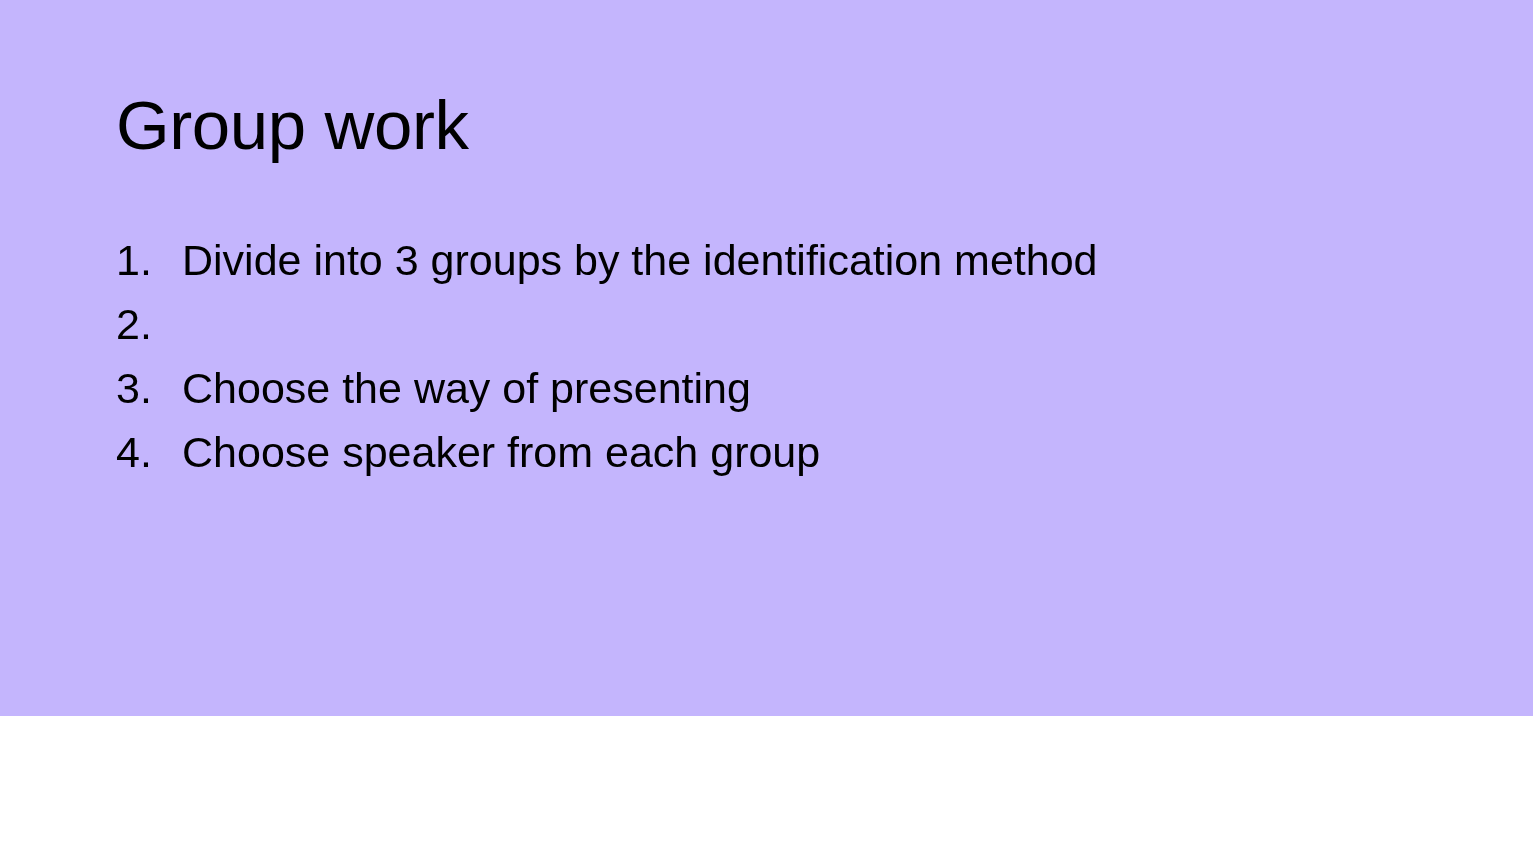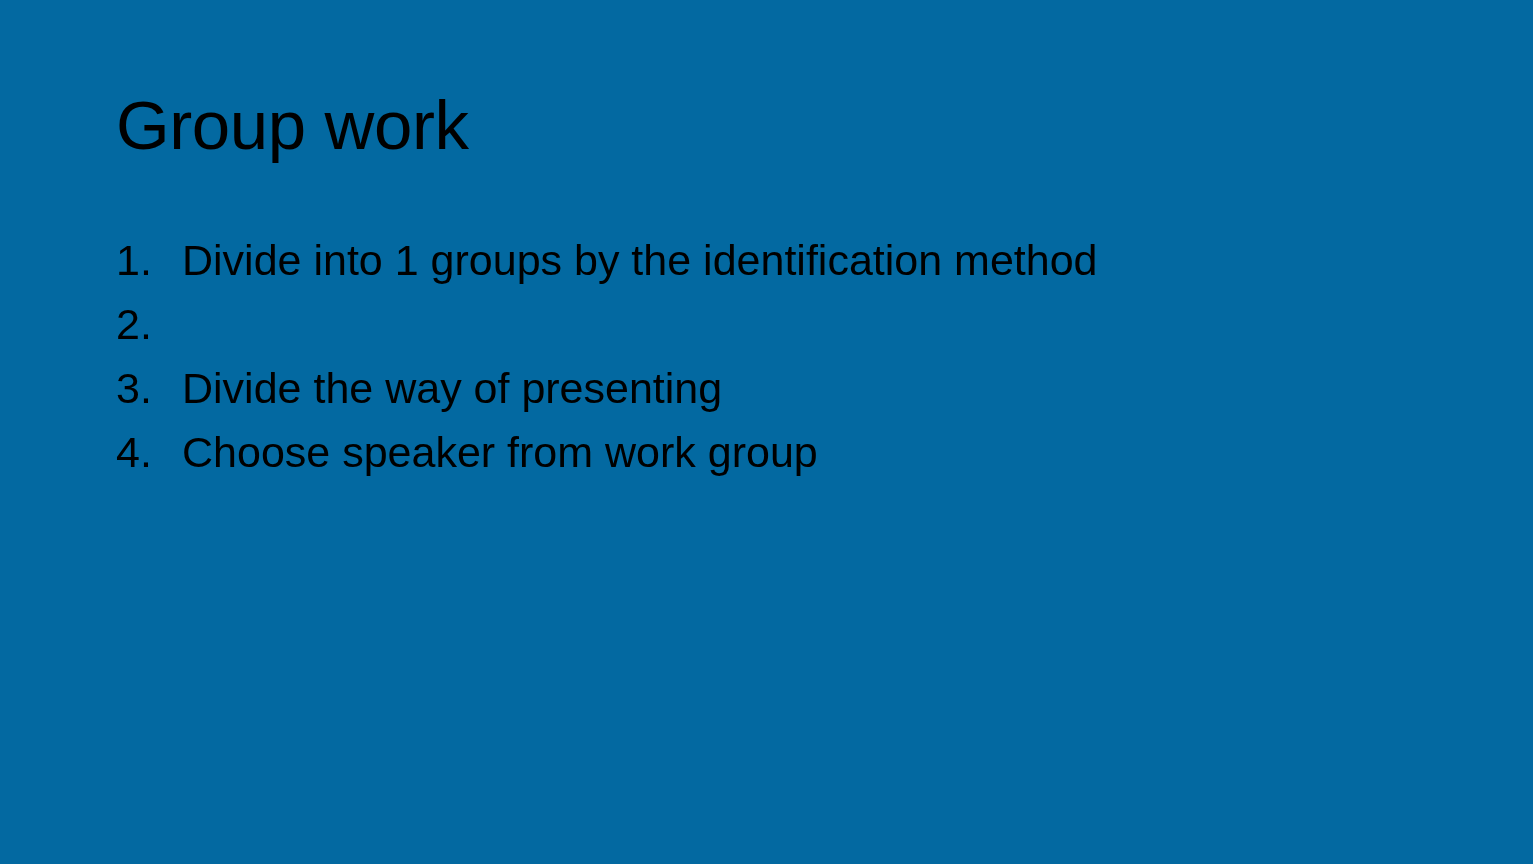--- a/index.html
+++ b/index.html
@@ -11,22 +11,22 @@
     height: 864px;
     background: #ffffff;
     font-family: "Liberation Sans", sans-serif;
     color: #000000;
     overflow: hidden;
   }
 
   .slide {
     position: relative;
     width: 1533px;
-    height: 864px;
-    background: #0369a1;
+    height: 716px;
+    background: #c4b5fd;
   }
 
   .slide-title {
     position: absolute;
     left: 116px;
     top: 84px;
     width: 1300px;
     font-size: 69px;
     font-weight: 400;
     line-height: 84px;
@@ -74,32 +74,32 @@
 <body>
 
 <div class="slide">
 
   <div class="slide-title">Group work</div>
 
   <ol class="body-list">
 
     <li class="list-item">
       <span class="item-marker">1.</span>
-      <span class="item-text">Divide into 1 groups by the identification method</span>
+      <span class="item-text">Divide into 3 groups by the identification method</span>
     </li>
 
     <li class="list-item">
       <span class="item-marker">2.</span>
     </li>
 
     <li class="list-item">
       <span class="item-marker">3.</span>
-      <span class="item-text">Divide the way of presenting</span>
+      <span class="item-text">Choose the way of presenting</span>
     </li>
 
     <li class="list-item">
       <span class="item-marker">4.</span>
-      <span class="item-text">Choose speaker from work group</span>
+      <span class="item-text">Choose speaker from each group</span>
     </li>
 
   </ol>
 
 </div>
 
 </body></html>

